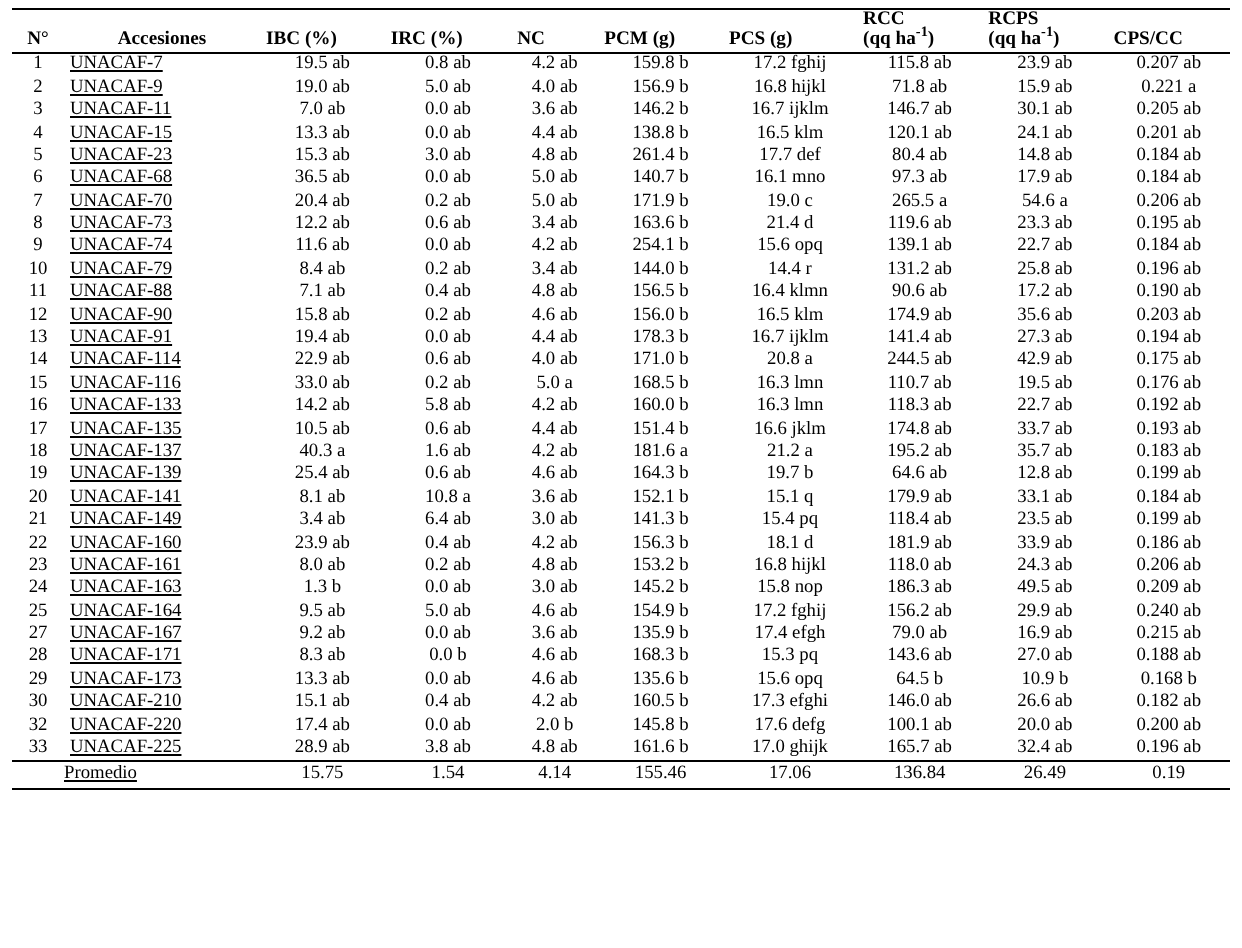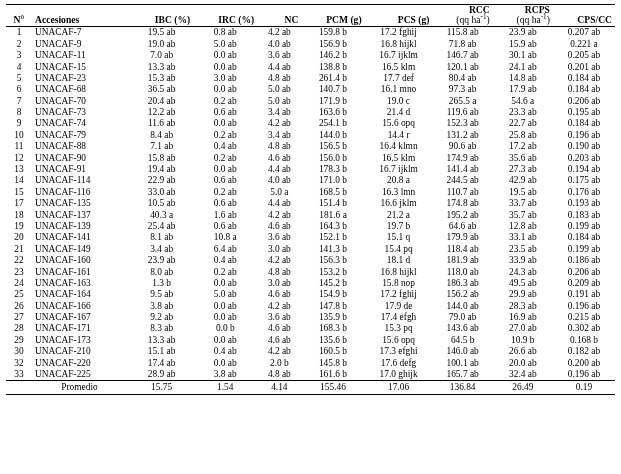--- a/index.html
+++ b/index.html
@@ -31,39 +31,39 @@
     white-space: nowrap;
   }
   thead th {
     font-weight: bold;
     font-size: 9.6px;
     vertical-align: bottom;
     padding-bottom: 2px;
     border-top: 1.3px solid #000;
     border-bottom: 1.1px solid #000;
     padding-top: 2px;
-    text-align: right;
+    text-align: left;
   }
   thead th.col-num { text-align: center; width: 20px; }
-  thead th.col-acc { text-align: left; width: 92px; }
+  thead th.col-acc { text-align: center; width: 92px; }
   tbody td { height: 11.4px; }
   td.col-num { text-align: center; }
-  td.col-acc { text-align: left; padding-left: 12px; }
+  td.col-acc { text-align: left; padding-left: 12px; text-decoration: underline; }
   td.val { text-align: center; }
   tr.promedio td {
     border-top: 1.1px solid #000;
     border-bottom: 1.3px solid #000;
     padding-top: 1px;
     padding-bottom: 1px;
   }
   tr.promedio td.col-acc {
-    text-align: center;
+    text-align: left;
     padding-left: 0;
   }
-  .unit { display: block; font-weight: normal; }
+  .unit { display: block; font-weight: bold; }
   sup { font-size: 7.2px; vertical-align: super; line-height: 0; }
 </style>
 </head>
 <body>
 
 <div class="sheet">
   <table class="data">
     <thead>
       <tr>
         <th class="col-num"><span>N°</span></th>
@@ -182,21 +182,21 @@
           <td class="val">0.195 ab</td>
         </tr>
         <tr>
           <td class="col-num">9</td>
           <td class="col-acc">UNACAF-74</td>
           <td class="val">11.6 ab</td>
           <td class="val">0.0 ab</td>
           <td class="val">4.2 ab</td>
           <td class="val">254.1 b</td>
           <td class="val">15.6 opq</td>
-          <td class="val">152.3 ab</td>
+          <td class="val">139.1 ab</td>
           <td class="val">22.7 ab</td>
           <td class="val">0.184 ab</td>
         </tr>
         <tr>
           <td class="col-num">10</td>
           <td class="col-acc">UNACAF-79</td>
           <td class="val">8.4 ab</td>
           <td class="val">0.2 ab</td>
           <td class="val">3.4 ab</td>
           <td class="val">144.0 b</td>
@@ -259,20 +259,32 @@
           <td class="val">33.0 ab</td>
           <td class="val">0.2 ab</td>
           <td class="val">5.0 a</td>
           <td class="val">168.5 b</td>
           <td class="val">16.3 lmn</td>
           <td class="val">110.7 ab</td>
           <td class="val">19.5 ab</td>
           <td class="val">0.176 ab</td>
         </tr>
         <tr>
+          <td class="col-num">16</td>
+          <td class="col-acc">UNACAF-133</td>
+          <td class="val">14.2 ab</td>
+          <td class="val">5.8 ab</td>
+          <td class="val">4.2 ab</td>
+          <td class="val">160.0 b</td>
+          <td class="val">16.3 lmn</td>
+          <td class="val">118.3 ab</td>
+          <td class="val">22.7 ab</td>
+          <td class="val">0.192 ab</td>
+        </tr>
+        <tr>
           <td class="col-num">17</td>
           <td class="col-acc">UNACAF-135</td>
           <td class="val">10.5 ab</td>
           <td class="val">0.6 ab</td>
           <td class="val">4.4 ab</td>
           <td class="val">151.4 b</td>
           <td class="val">16.6 jklm</td>
           <td class="val">174.8 ab</td>
           <td class="val">33.7 ab</td>
           <td class="val">0.193 ab</td>
@@ -364,33 +376,21 @@
         <tr>
           <td class="col-num">25</td>
           <td class="col-acc">UNACAF-164</td>
           <td class="val">9.5 ab</td>
           <td class="val">5.0 ab</td>
           <td class="val">4.6 ab</td>
           <td class="val">154.9 b</td>
           <td class="val">17.2 fghij</td>
           <td class="val">156.2 ab</td>
           <td class="val">29.9 ab</td>
-          <td class="val">0.191 ab</td>
-        </tr>
-        <tr>
-          <td class="col-num">26</td>
-          <td class="col-acc">UNACAF-166</td>
-          <td class="val">3.8 ab</td>
-          <td class="val">0.0 ab</td>
-          <td class="val">4.2 ab</td>
-          <td class="val">147.8 b</td>
-          <td class="val">17.9 de</td>
-          <td class="val">144.0 ab</td>
-          <td class="val">28.3 ab</td>
-          <td class="val">0.196 ab</td>
+          <td class="val">0.240 ab</td>
         </tr>
         <tr>
           <td class="col-num">27</td>
           <td class="col-acc">UNACAF-167</td>
           <td class="val">9.2 ab</td>
           <td class="val">0.0 ab</td>
           <td class="val">3.6 ab</td>
           <td class="val">135.9 b</td>
           <td class="val">17.4 efgh</td>
           <td class="val">79.0 ab</td>
@@ -400,21 +400,21 @@
         <tr>
           <td class="col-num">28</td>
           <td class="col-acc">UNACAF-171</td>
           <td class="val">8.3 ab</td>
           <td class="val">0.0 b</td>
           <td class="val">4.6 ab</td>
           <td class="val">168.3 b</td>
           <td class="val">15.3 pq</td>
           <td class="val">143.6 ab</td>
           <td class="val">27.0 ab</td>
-          <td class="val">0.302 ab</td>
+          <td class="val">0.188 ab</td>
         </tr>
         <tr>
           <td class="col-num">29</td>
           <td class="col-acc">UNACAF-173</td>
           <td class="val">13.3 ab</td>
           <td class="val">0.0 ab</td>
           <td class="val">4.6 ab</td>
           <td class="val">135.6 b</td>
           <td class="val">15.6 opq</td>
           <td class="val">64.5 b</td>

